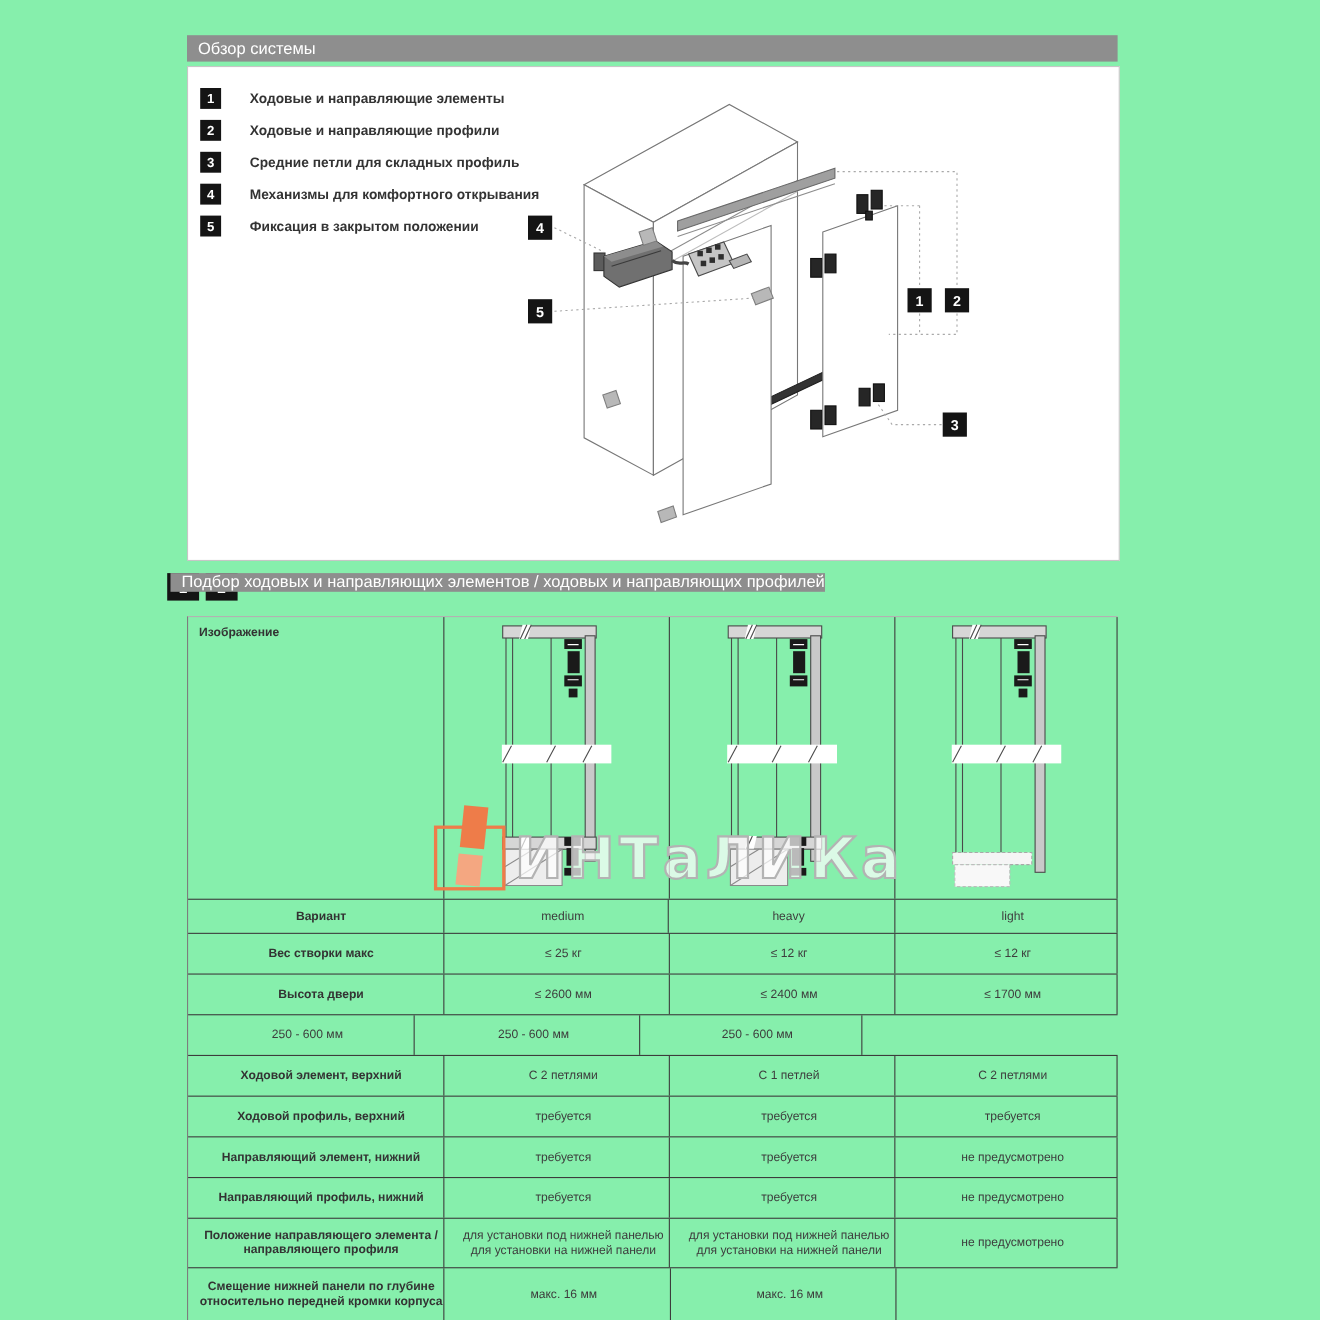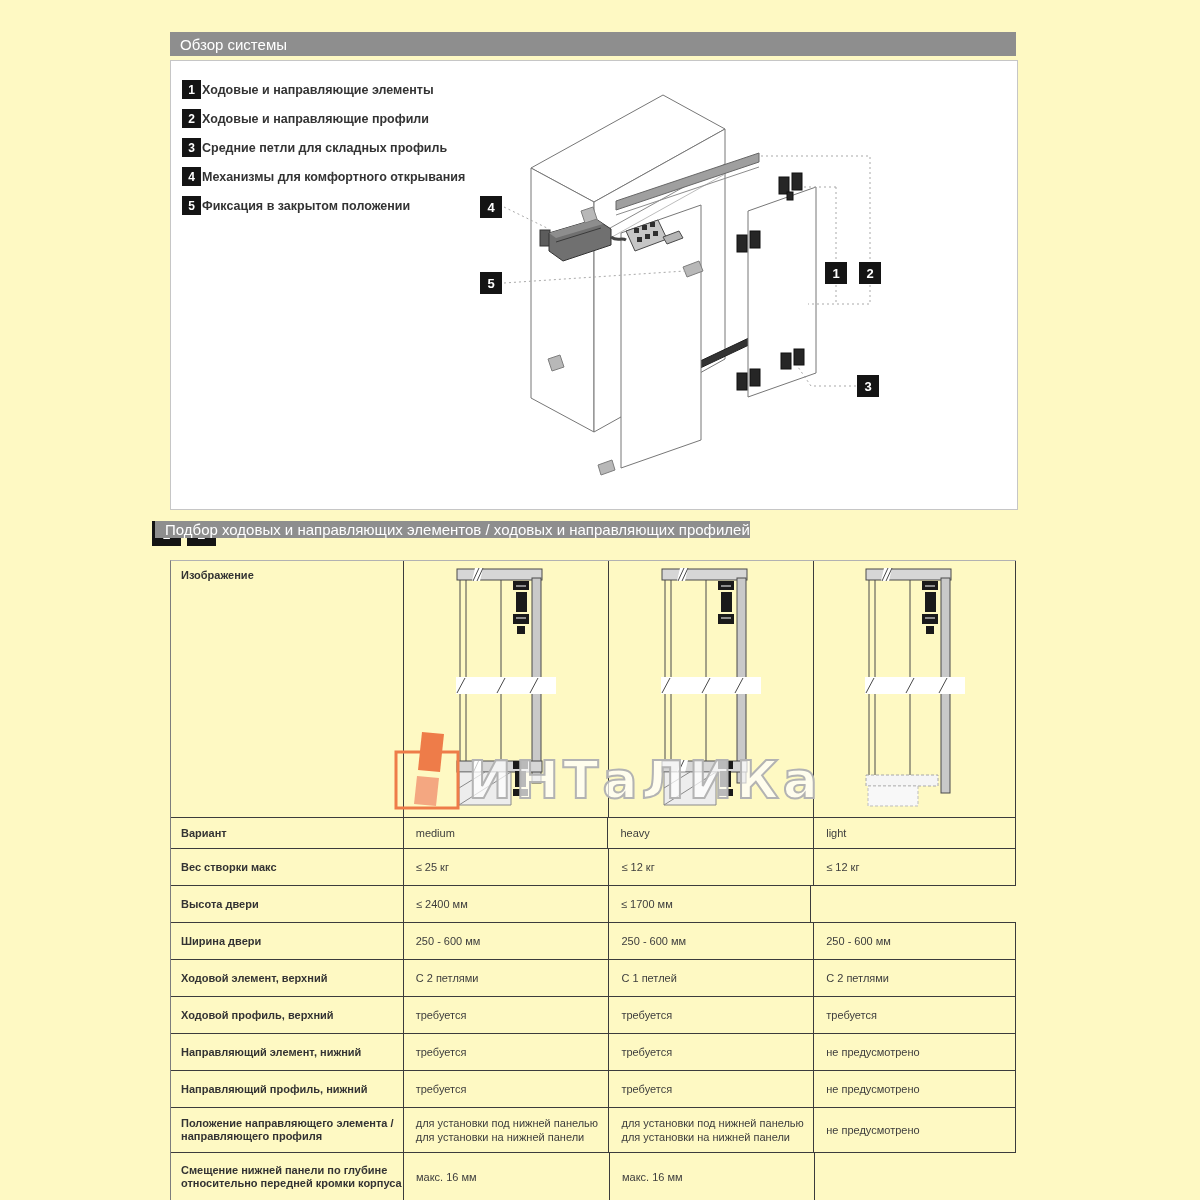--- a/index.html
+++ b/index.html
@@ -1,50 +1,50 @@
 <!DOCTYPE html>
 <html><head>
 <meta charset="utf-8">
 <style>
   html,body{margin:0;padding:0;background:#fff;}
-  .page{position:relative;width:1200px;height:1200px;background:#fef9c3;overflow:hidden;
+  .page{position:relative;width:1200px;height:1200px;background:#86efac;overflow:hidden;
         font-family:"Liberation Sans","DejaVu Sans",sans-serif;color:#333;}
   
   .secbar{position:absolute;background:#8e8e8e;color:#fff;display:flex;align-items:center;
           box-sizing:border-box;font-size:15px;}
   #bar1{left:170px;top:32px;width:846px;height:24px;padding-left:10px;}
   #bar2wrap{position:absolute;left:152px;top:521px;width:846px;height:25px;display:flex;}
   .badge{width:29px;height:25px;background:#141414;color:#fff;font-size:14px;font-weight:bold;
          display:flex;align-items:center;justify-content:center;margin-right:6px;flex:none;}
   #bar2{flex:1;background:#8e8e8e;color:#fff;display:flex;align-items:center;
         padding-left:10px;font-size:15px;box-sizing:border-box;margin-left:3px;}
   
   .ovbox{position:absolute;left:170px;top:60px;width:846px;height:448px;border:1px solid #c6c6c6;
          background:#fff;box-sizing:content-box;}
   .legend{position:absolute;left:11px;top:19px;z-index:2;}
   .legend-item{display:flex;align-items:center;height:19px;margin-bottom:10px;}
   .legend-num{width:19px;height:19px;background:#141414;color:#fff;font-size:12px;font-weight:bold;
               display:flex;align-items:center;justify-content:center;flex:none;}
-  .legend-label{margin-left:1px;font-size:12.5px;font-weight:bold;color:#333;white-space:nowrap;}
+  .legend-label{margin-left:26px;font-size:12.5px;font-weight:bold;color:#333;white-space:nowrap;}
   .diagram-svg{position:absolute;left:0;top:0;}
   .marker{position:absolute;width:22px;height:22px;background:#141414;color:#fff;
           font-size:13px;font-weight:bold;display:flex;align-items:center;justify-content:center;z-index:3;}
   
   .tbl{position:absolute;left:170px;top:560px;width:846px;border-top:1px solid #b2b2b2;
        border-left:1px solid #7d7d7d;box-sizing:border-box;}
   .trow{display:flex;border-bottom:1px solid #3c3c3c;}
   .tcell{border-right:1px solid #3c3c3c;box-sizing:border-box;display:flex;flex-direction:column;
          justify-content:center;}
   .c0{width:233px;padding-left:10px;}
   .c1{width:206px;padding-left:12px;}
   .c2{width:205px;padding-left:12px;}
   .c3{width:202px;padding-left:12px;}
   .lbl{font-weight:bold;font-size:11px;color:#333;line-height:13px;}
   .val{font-size:11px;color:#3d3d3d;line-height:14px;font-weight:normal;}
-  .ln{display:block;}
+  .ln{display:block;text-align:center;}
   .rh-img{height:256px;}
   .rh-s{height:30px;}
   .rh-m{height:36px;}
   .rh-l{height:44px;}
   .rh-xl{height:47px;}
   .imgcell{justify-content:flex-start;align-items:center;padding-left:0;padding-top:4px;}
   .imgcell.c0{align-items:flex-start;padding-left:10px;padding-top:8px;justify-content:flex-start;}
   
   .watermark{position:absolute;left:390px;top:722px;z-index:5;pointer-events:none;}
 </style>
@@ -305,31 +305,31 @@
           <span class="ln">≤ 12 кг</span>
         </div>
       <div class="tcell c3 val">
           <span class="ln">≤ 12 кг</span>
         </div>
     </div>
     <div class="trow rh-m">
       <div class="tcell c0 lbl">
           <span class="ln">Высота двери</span>
         </div>
+      <div class="tcell c1 val">
+          <span class="ln">≤ 2600 мм</span>
+        </div>
       <div class="tcell c2 val">
           <span class="ln">≤ 2400 мм</span>
         </div>
       <div class="tcell c3 val">
           <span class="ln">≤ 1700 мм</span>
         </div>
     </div>
     <div class="trow rh-m">
-      <div class="tcell c0 lbl">
-          <span class="ln">Ширина двери</span>
-        </div>
       <div class="tcell c1 val">
           <span class="ln">250 - 600 мм</span>
         </div>
       <div class="tcell c2 val">
           <span class="ln">250 - 600 мм</span>
         </div>
       <div class="tcell c3 val">
           <span class="ln">250 - 600 мм</span>
         </div>
     </div>

